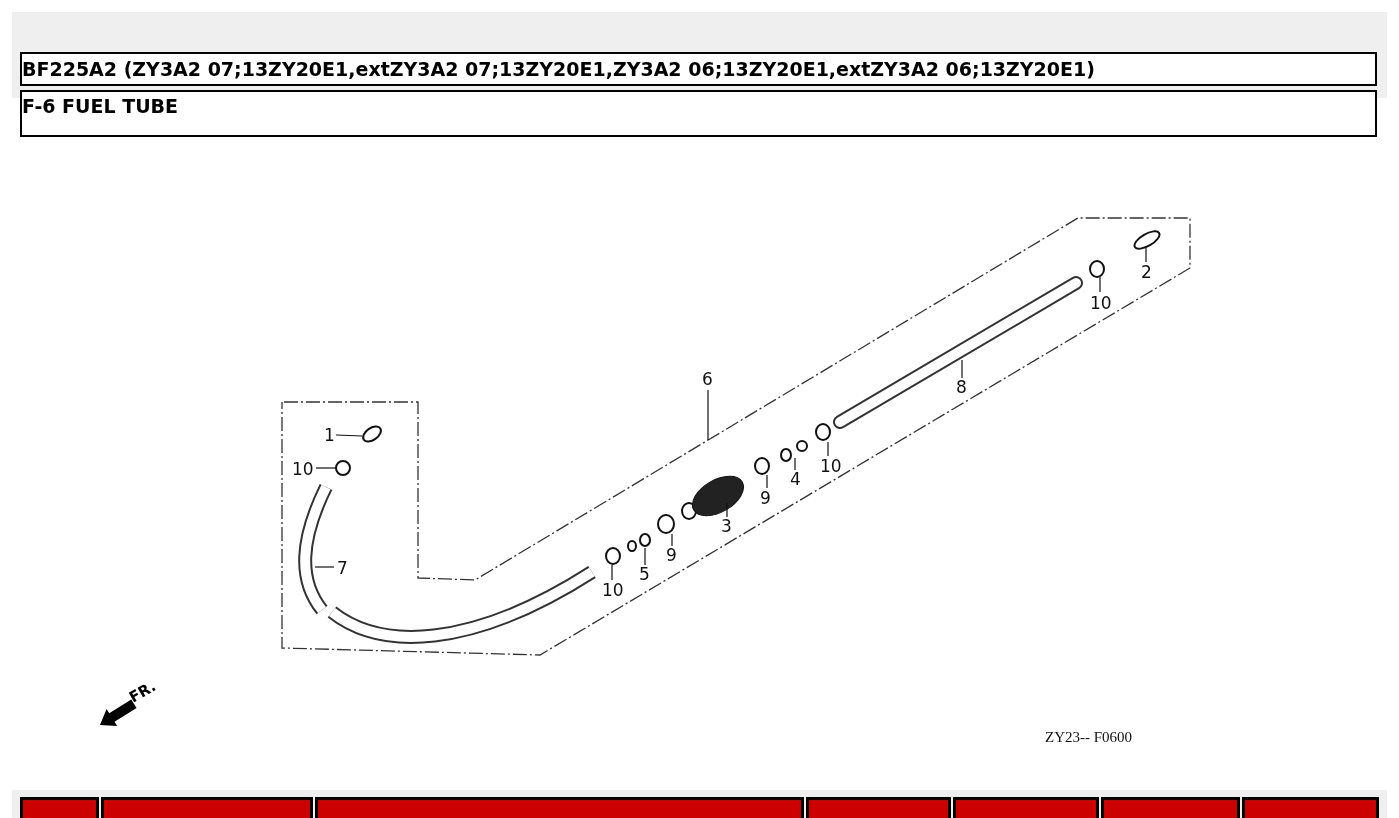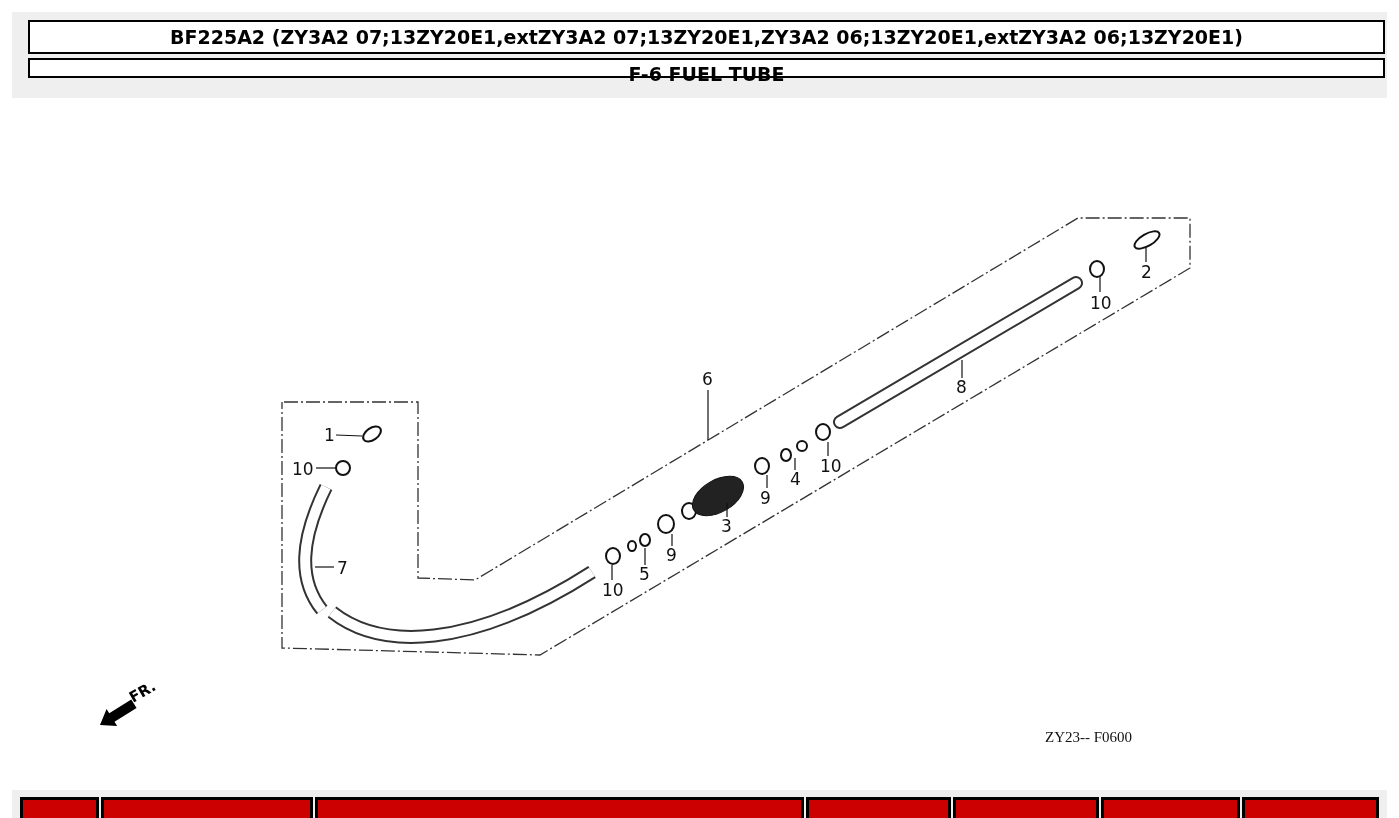--- a/index.html
+++ b/index.html
@@ -1,21 +1,21 @@
 <!DOCTYPE html>
 <html><head>
 <meta charset="utf-8">
 <style>
   html, body { margin:0; padding:0; background:#ffffff; }
   body { width:1399px; height:818px; overflow:hidden; position:relative; font-family:"DejaVu Sans", sans-serif; }
   .header-panel { position:absolute; left:12px; top:12px; width:1375px; height:86px; background:#efefef; }
-  .title-box { position:absolute; left:28px; width:1357px; background:#fff; border:2px solid #000; box-sizing:border-box;
-    text-align:center; font-weight:bold; color:#000; font-family:"DejaVu Sans", sans-serif; }
+  .title-box { position:absolute; left:20px; width:1357px; background:#fff; border:2px solid #000; box-sizing:border-box;
+    font-weight:bold; color:#000; font-family:"DejaVu Sans", sans-serif;margin-top:32px; }
   .title-model { top:20px; height:34px; line-height:30px; font-size:19px; }
-  .title-section { top:58px; height:20px; line-height:29px; font-size:19px; }
+  .title-section { top:58px; height:47px; line-height:29px; font-size:19px; }
   .diagram { position:absolute; left:0; top:100px; width:1399px; height:680px; }
   .callout { font-family:"DejaVu Sans", sans-serif; font-size:17px; fill:#111; }
   .code { font-family:"Liberation Serif", serif; font-size:15px; fill:#111; }
   .table-panel { position:absolute; left:12px; top:790px; width:1375px; height:28px; background:#efefef; }
   .th { position:absolute; top:797px; height:21px; background:#cc0000; border:3px solid #000; border-bottom:none; box-sizing:border-box;
     color:#fff; font-weight:bold; font-size:14px; text-align:center; line-height:24px; overflow:hidden; }
 </style>
 </head>
 <body>
 

